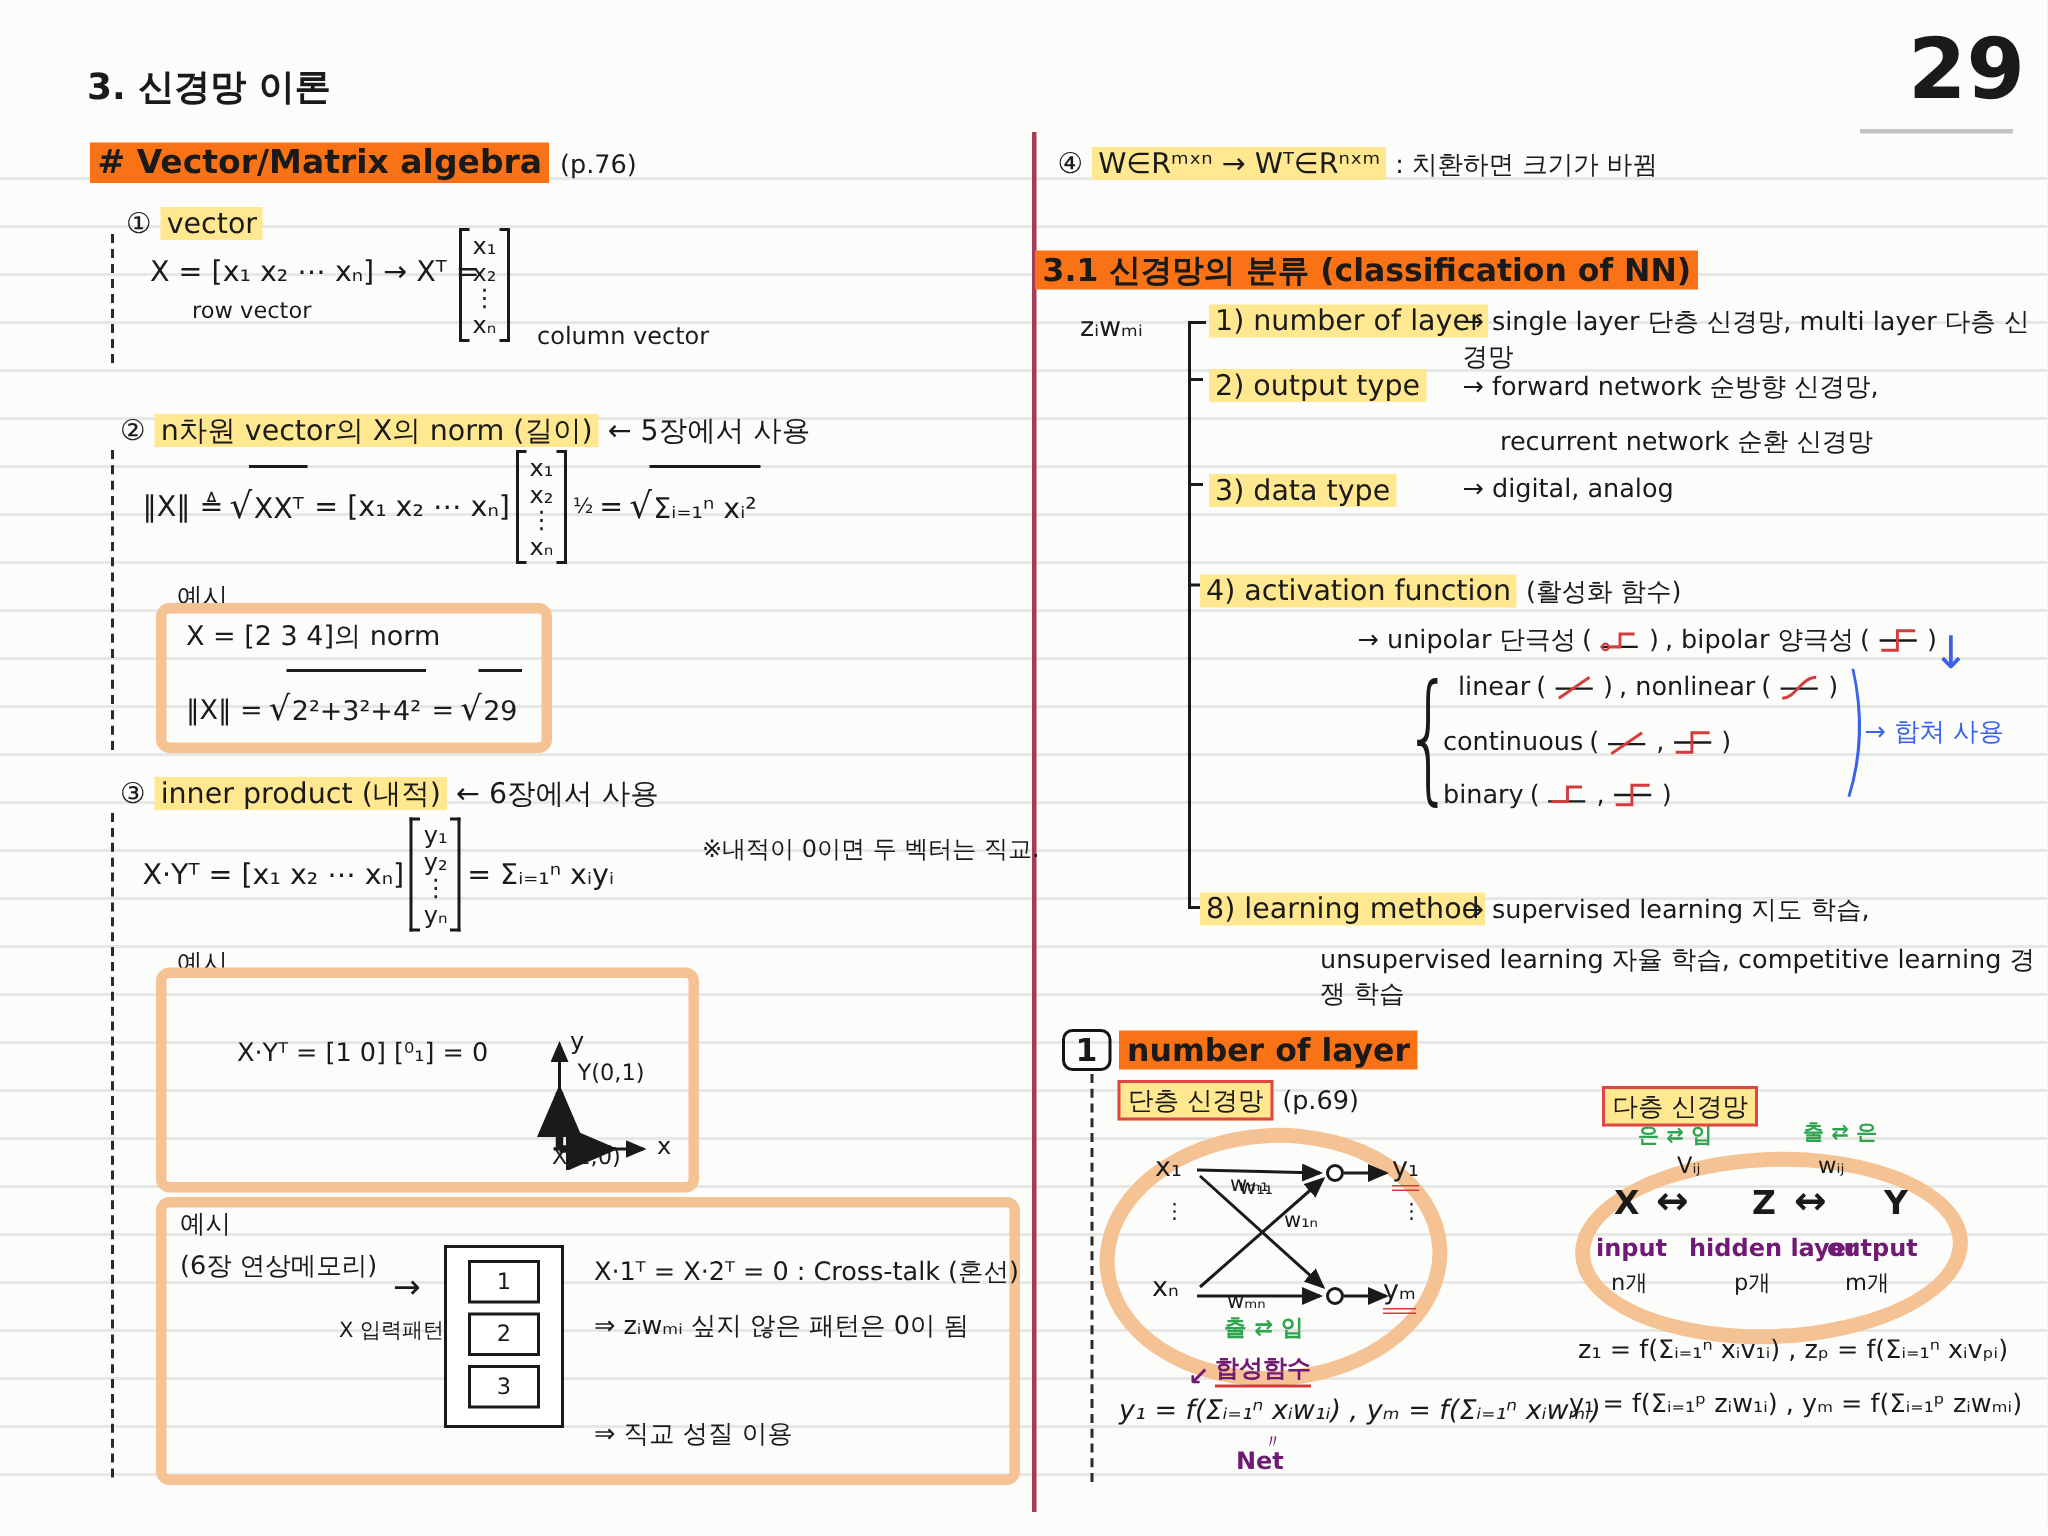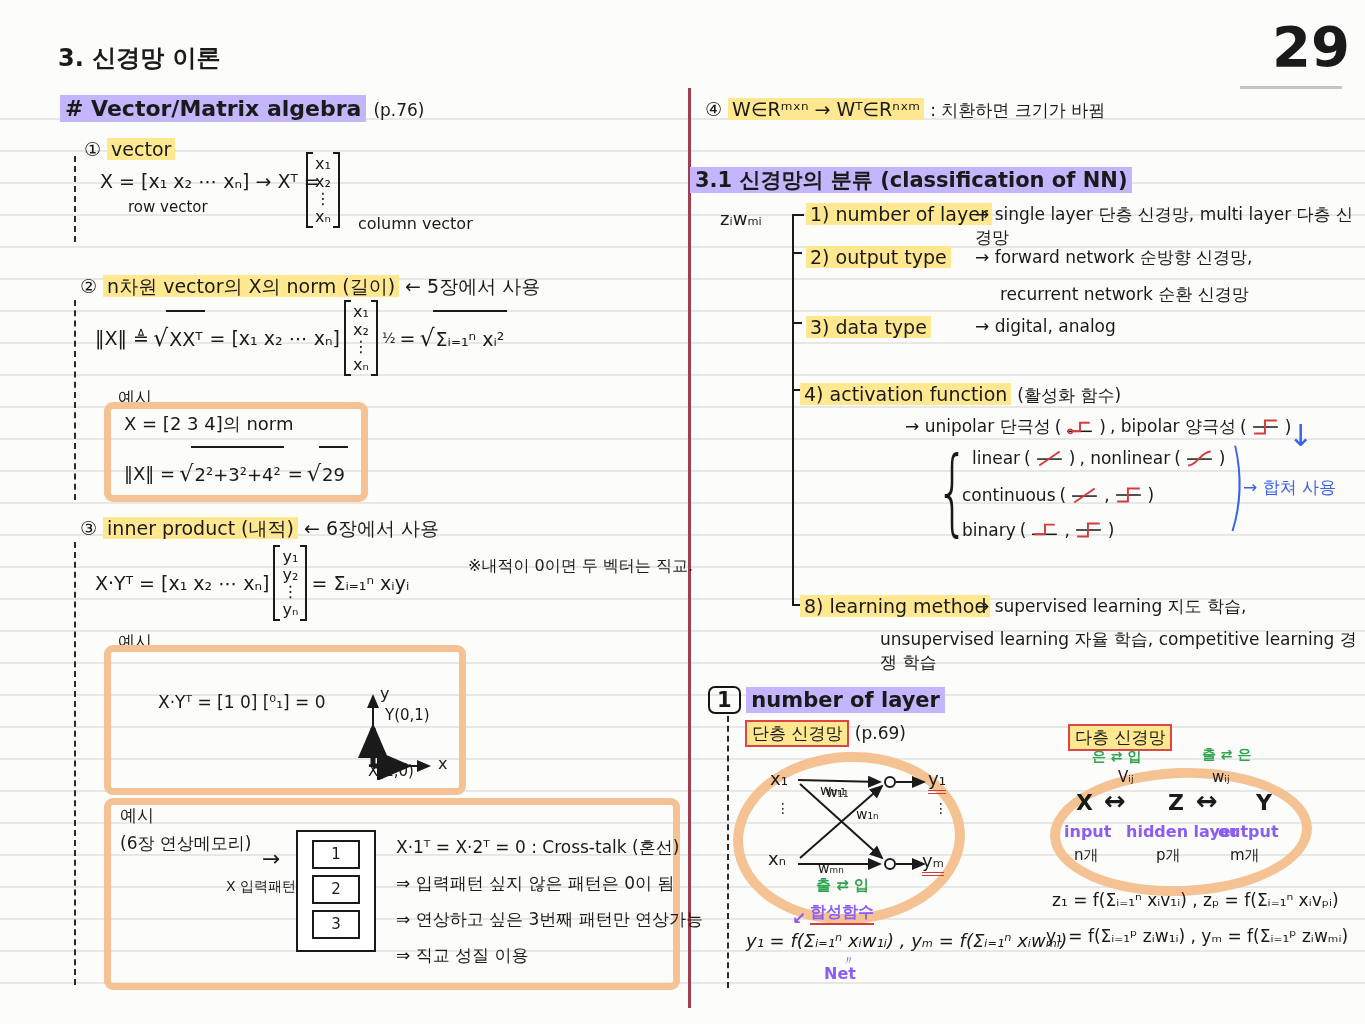--- a/index.html
+++ b/index.html
@@ -1,21 +1,21 @@
 <!DOCTYPE html>
 <html><head>
 <meta charset="utf-8">
 <style>
   html,body{margin:0;padding:0;background:#e9e9e9;}
   #page{position:relative;width:1365px;height:1024px;background:#fcfcfa;overflow:hidden;
         font-family:"DejaVu Sans","Liberation Sans",sans-serif;color:#1a1a1a;font-size:18px;}
   .abs{position:absolute;}
   .hl-y{background:#ffe88f;padding:0 4px;}
-  .hl-g{background:#c4b5fd;padding:1px 5px;}
-  .red{color:#8b5cf6;}
+  .hl-g{background:#f97316;padding:1px 5px;}
+  .red{color:#701a75;}
   .blue{color:#3b63e8;}
   .green{color:#2ea44e;}
   .bold{font-weight:700;}
   .ruled{position:absolute;left:0;right:0;top:88px;height:922px;
          background:repeating-linear-gradient(to bottom,transparent 0 30px,#e7e7e5 30px 32px);pointer-events:none;}
   .divider{position:absolute;width:2.5px;background:#a03e52;}
   .vdash{position:absolute;width:0;border-left:2px dashed #2a2a2a;}
   .vline{position:absolute;width:0;border-left:2px solid #1a1a1a;}
   .tick{position:absolute;height:2px;background:#1a1a1a;}
   .orange-box{position:absolute;border:7px solid #f5c294;border-radius:9px;}
@@ -160,22 +160,21 @@
   <div class="abs" style="left:120px;top:804px;font-size:17px;">예시</div>
   <div class="abs" style="left:120px;top:832px;font-size:17px;">(6장 연상메모리)</div>
   <div class="abs" style="left:262px;top:846px;font-size:22px;">→</div>
   <div class="abs" style="left:226px;top:878px;font-size:14px;">X 입력패턴</div>
   <div class="abs" style="left:296px;top:830px;width:76px;height:118px;border:2.5px solid #1a1a1a;background:#fff;">
     <div style="width:44px;height:25px;border:2.5px solid #1a1a1a;margin:8px auto 0;text-align:center;font-size:15px;line-height:25px;">1</div>
     <div style="width:44px;height:25px;border:2.5px solid #1a1a1a;margin:6px auto 0;text-align:center;font-size:15px;line-height:25px;">2</div>
     <div style="width:44px;height:25px;border:2.5px solid #1a1a1a;margin:6px auto 0;text-align:center;font-size:15px;line-height:25px;">3</div>
   </div>
   <div class="abs" style="left:396px;top:836px;font-size:17px;">X·1ᵀ = X·2ᵀ = 0  : Cross-talk (혼선)</div>
-  <div class="abs" style="left:396px;top:872px;font-size:17px;">⇒ 입력패턴 싶지 않은 패턴은 0이 됨</div>
-  <div class="abs" style="left:396px;top:908px;font-size:17px;">⇒ 연상하고 싶은 3번째 패턴만 연상가능</div>
+  <div class="abs" style="left:396px;top:872px;font-size:17px;">⇒ zᵢwₘᵢ 싶지 않은 패턴은 0이 됨</div>
   <div class="abs" style="left:396px;top:944px;font-size:17px;">⇒ 직교 성질 이용</div>
 
   
   
   <div class="abs" style="left:705px;top:98px;font-size:19px;">
     <span>④</span>
     <span class="hl-y">W∈Rᵐˣⁿ → Wᵀ∈Rⁿˣᵐ</span>
     <span style="font-size:17px;">: 치환하면 크기가 바뀜</span>
   </div>
 

